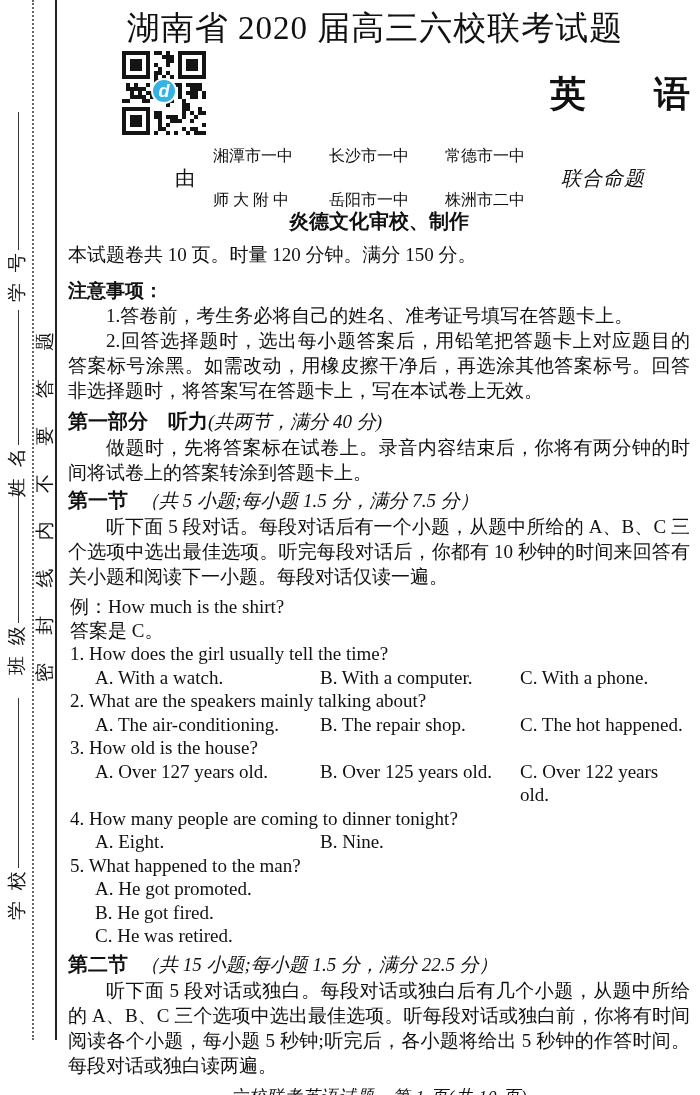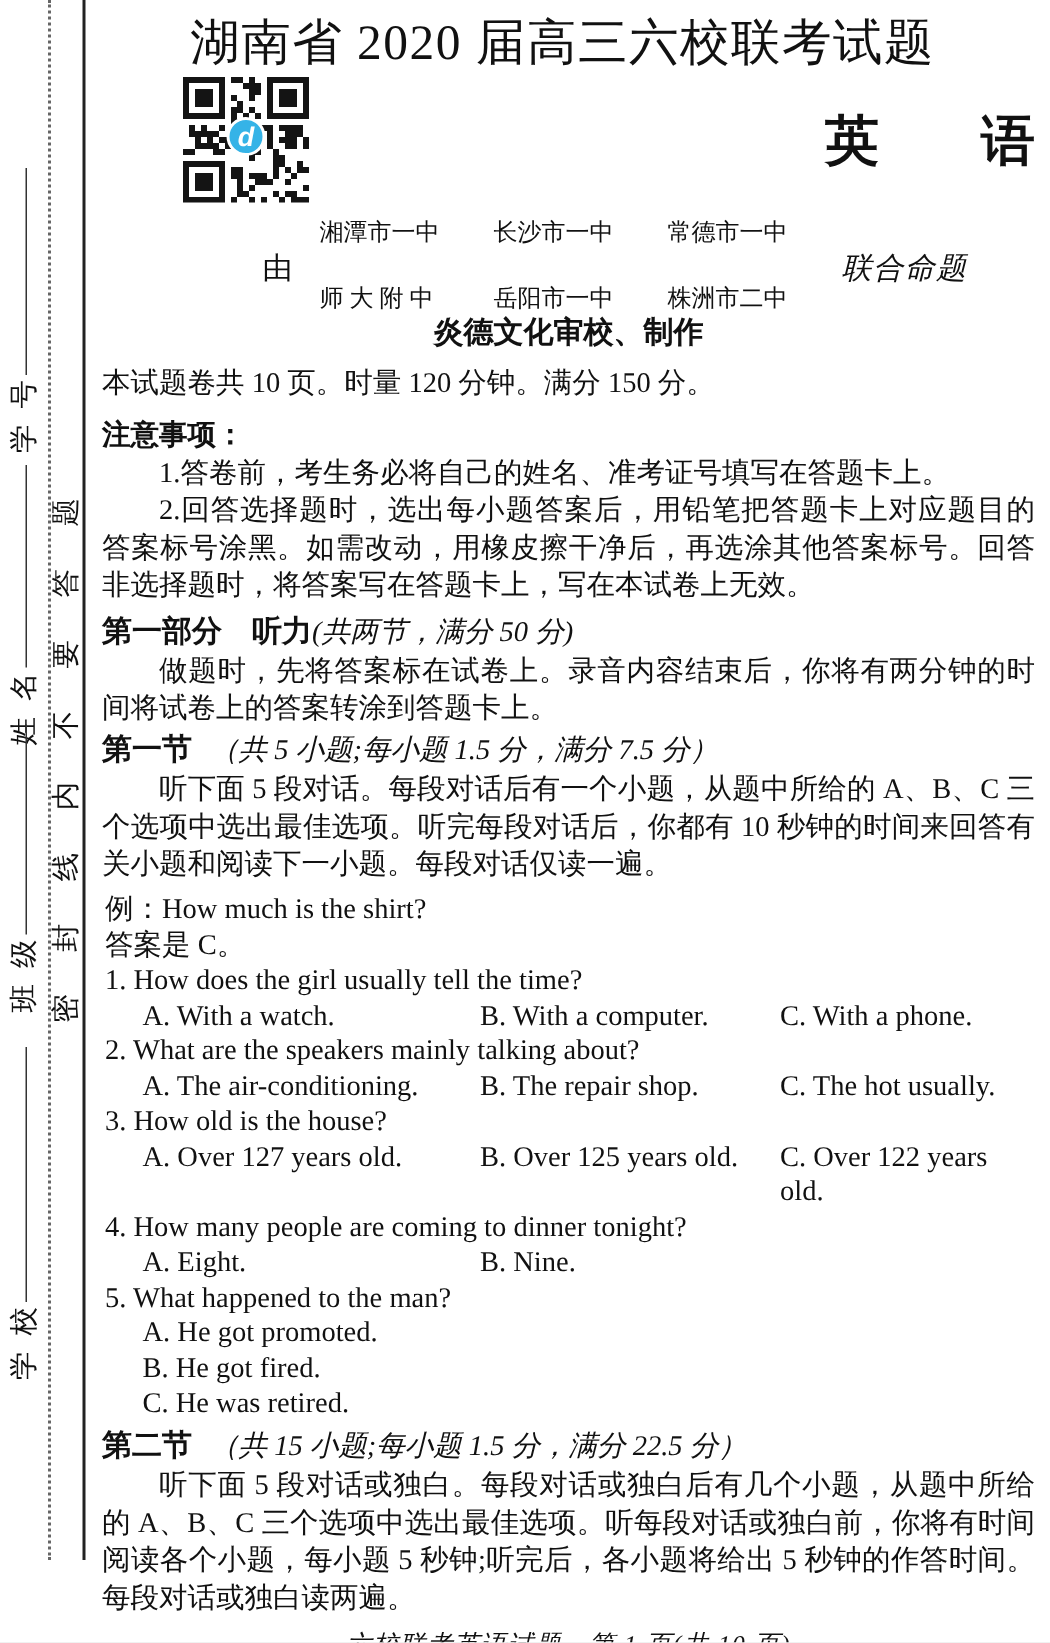--- a/index.html
+++ b/index.html
@@ -249,21 +249,21 @@
   <div class="producer">炎德文化审校、制作</div>
   <div class="paper-info">本试题卷共 10 页。时量 120 分钟。满分 150 分。</div>
 
   <div class="content">
 
     <div class="notes-heading h-sans">注意事项：</div>
     <div class="para indent">1.答卷前，考生务必将自己的姓名、准考证号填写在答题卡上。</div>
     <div class="para indent">2.回答选择题时，选出每小题答案后，用铅笔把答题卡上对应题目的答案标号涂黑。如需改动，用橡皮擦干净后，再选涂其他答案标号。回答非选择题时，将答案写在答题卡上，写在本试卷上无效。</div>
 
     <div class="sec-head h-sans">
-      <span>第一部分　听力</span><span class="paren">(共两节，满分 50 分)</span>
+      <span>第一部分　听力</span><span class="paren">(共两节，满分 40 分)</span>
     </div>
     <div class="para indent">做题时，先将答案标在试卷上。录音内容结束后，你将有两分钟的时间将试卷上的答案转涂到答题卡上。</div>
 
     <div class="sec-head h-sans" style="margin-top:2px;">
       <span>第一节</span><span class="paren paren-gap">（共 5 小题;每小题 1.5 分，满分 7.5 分）</span>
     </div>
     <div class="para indent">听下面 5 段对话。每段对话后有一个小题，从题中所给的 A、B、C 三个选项中选出最佳选项。听完每段对话后，你都有 10 秒钟的时间来回答有关小题和阅读下一小题。每段对话仅读一遍。</div>
 
     <div class="example">
       <div class="stem">例：How much is the shirt?</div>
@@ -277,21 +277,21 @@
         <span>B. With a computer.</span>
         <span>C. With a phone.</span>
       </div>
     </div>
 
     <div>
       <div class="stem">2. What are the speakers mainly talking about?</div>
       <div class="opt-row">
         <span>A. The air-conditioning.</span>
         <span>B. The repair shop.</span>
-        <span>C. The hot usually.</span>
+        <span>C. The hot happened.</span>
       </div>
     </div>
 
     <div>
       <div class="stem">3. How old is the house?</div>
       <div class="opt-row">
         <span>A. Over 127 years old.</span>
         <span>B. Over 125 years old.</span>
         <span>C. Over 122 years old.</span>
       </div>

